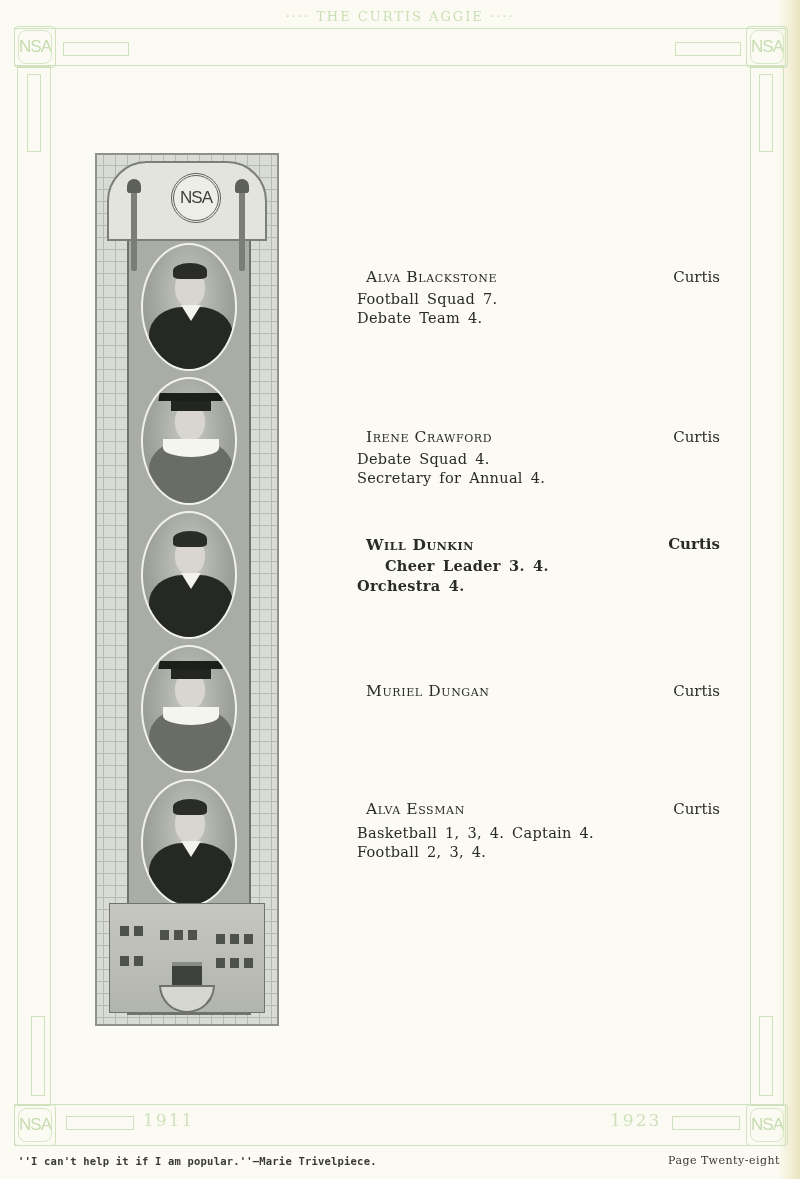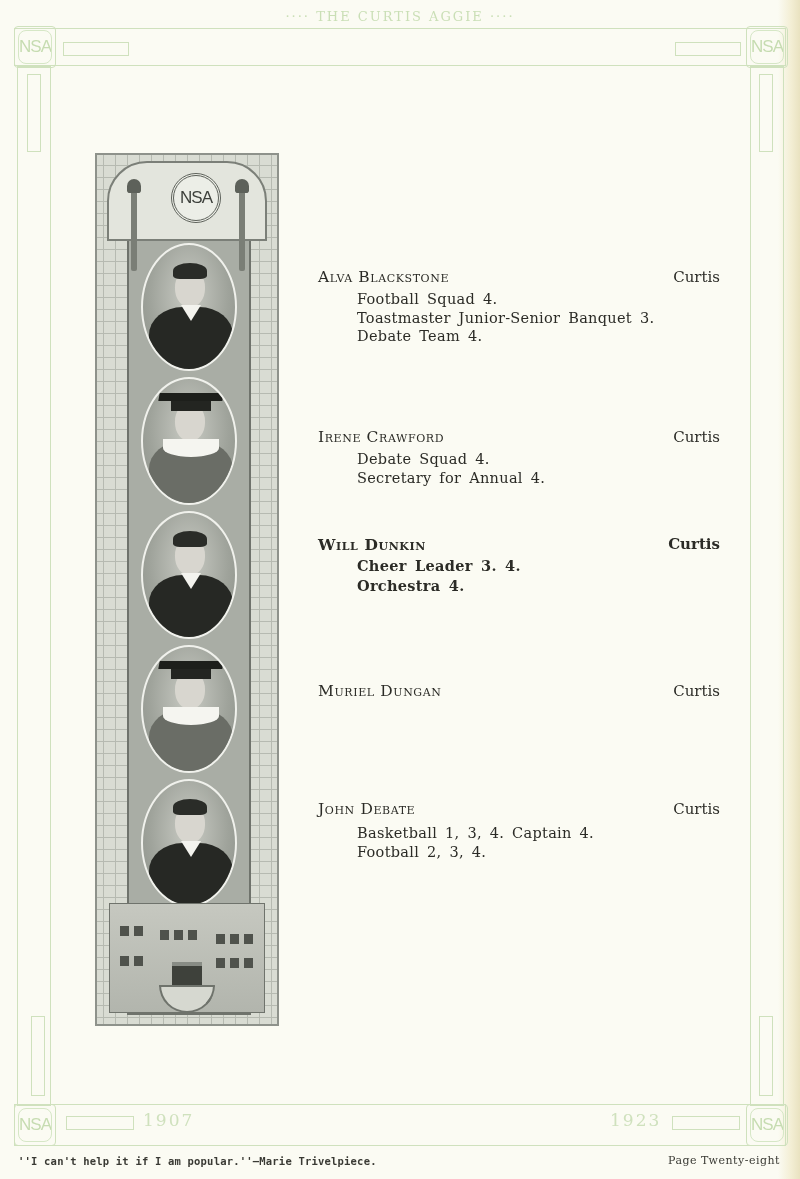--- a/index.html
+++ b/index.html
@@ -113,21 +113,21 @@
     border-top: 4px solid #888c85;
   }
   .seal {
     position: absolute; left: 62px; top: 830px; width: 56px; height: 28px;
     border-radius: 0 0 28px 28px; border: 2px solid #6f736c; background: #d6d8d0; box-sizing: border-box;
   }
 
   
   .entry { position: absolute; left: 318px; width: 402px; color: #2b2b26; }
   .entry .name {
-    font-family: "DejaVu Serif", serif; font-variant: small-caps; font-size: 15.5px; letter-spacing: 0.6px;
+    font-family: "DejaVu Serif", serif; font-variant: small-caps; font-size: 15.5px; letter-spacing: 0.6px; margin-left: 48px;
   }
   .entry .town {
     position: absolute; right: 0; top: 0; font-family: "DejaVu Serif", serif; font-size: 15px;
   }
   .entry ul { list-style: none; margin: 4px 0 0 39px; padding: 0; }
   .entry li { font-family: "DejaVu Serif", serif; font-size: 14.5px; line-height: 18.5px; letter-spacing: 0.3px; word-spacing: 3px; }
 
   .footer-quote {
     position: absolute; left: 18px; top: 1155px; font-family: "DejaVu Sans Mono", monospace;
     font-size: 10.5px; font-weight: bold; color: #3a3a34; letter-spacing: 0.2px;
@@ -162,21 +162,21 @@
   <div class="bar-h" style="left:63px;top:42px;width:66px;"></div>
   <div class="bar-h" style="left:675px;top:42px;width:66px;"></div>
   <div class="bar-h" style="left:66px;top:1116px;width:68px;"></div>
   <div class="bar-h" style="left:672px;top:1116px;width:68px;"></div>
 
   <div class="bar-v" style="left:27px;top:74px;height:78px;"></div>
   <div class="bar-v" style="left:759px;top:74px;height:78px;"></div>
   <div class="bar-v" style="left:31px;top:1016px;height:80px;"></div>
   <div class="bar-v" style="left:759px;top:1016px;height:80px;"></div>
 
-  <div class="year" style="left:143px;top:1110px;">1907</div>
+  <div class="year" style="left:143px;top:1110px;">1911</div>
   <div class="year" style="left:610px;top:1110px;">1923</div>
 </div>
 
 <div class="photo-panel">
   <div class="greek-border"></div>
   <div class="inner-panel"></div>
   <div class="crest">
     <div class="crest-medal">NSA</div>
   </div>
   <div class="torch" style="left:34px;"></div>
@@ -231,51 +231,50 @@
     <div class="win" style="left:24px;top:52px;"></div>
     <div class="door"></div>
   </div>
   <div class="seal"></div>
 </div>
 
 <div class="entry" style="top:268px;">
   <div class="name">Alva Blackstone</div>
   <div class="town">Curtis</div>
   <ul>
-    <li>Football Squad 4.</li>
-    <li>Toastmaster Junior-Senior Banquet 3.</li>
+    <li>Football Squad 7.</li>
     <li>Debate Team 4.</li>
   </ul>
 </div>
 
 <div class="entry" style="top:428px;">
   <div class="name">Irene Crawford</div>
   <div class="town">Curtis</div>
   <ul>
     <li>Debate Squad 4.</li>
     <li>Secretary for Annual 4.</li>
   </ul>
 </div>
 
 <div class="entry" style="top:535px;font-weight:bold;">
   <div class="name">Will Dunkin</div>
   <div class="town">Curtis</div>
   <ul style="margin-top:2px;">
-    <li style="line-height:20.5px;">Cheer Leader 3. 4.</li>
+    <li style="line-height:20.5px;margin-left:28px;">Cheer Leader 3. 4.</li>
     <li style="line-height:18.5px;">Orchestra 4.</li>
   </ul>
 </div>
 
 <div class="entry" style="top:682px;">
   <div class="name">Muriel Dungan</div>
   <div class="town">Curtis</div>
 </div>
 
 <div class="entry" style="top:800px;">
-  <div class="name">John Debate</div>
+  <div class="name">Alva Essman</div>
   <div class="town">Curtis</div>
   <ul style="margin-top:6px;">
     <li>Basketball 1, 3, 4. Captain 4.</li>
     <li>Football 2, 3, 4.</li>
   </ul>
 </div>
 
 <div class="footer-quote">''I can't help it if I am popular.''—Marie Trivelpiece.</div>
 <div class="footer-page">Page Twenty-eight</div>
 

